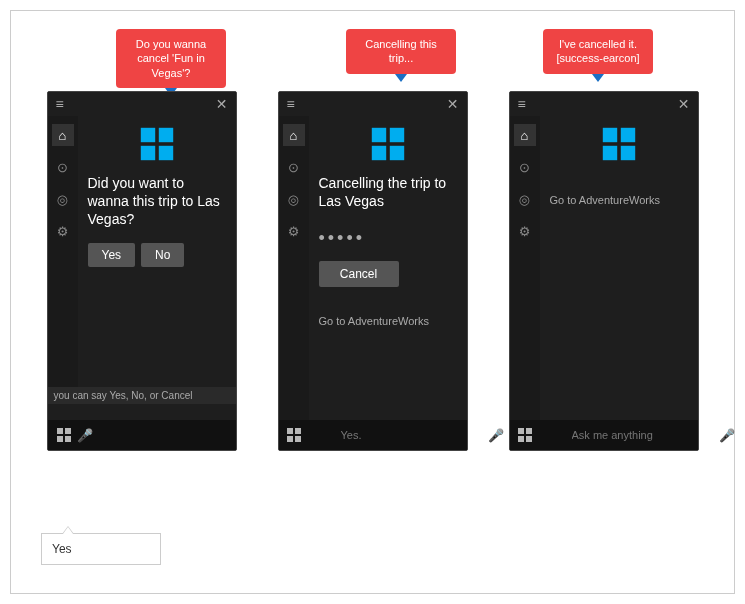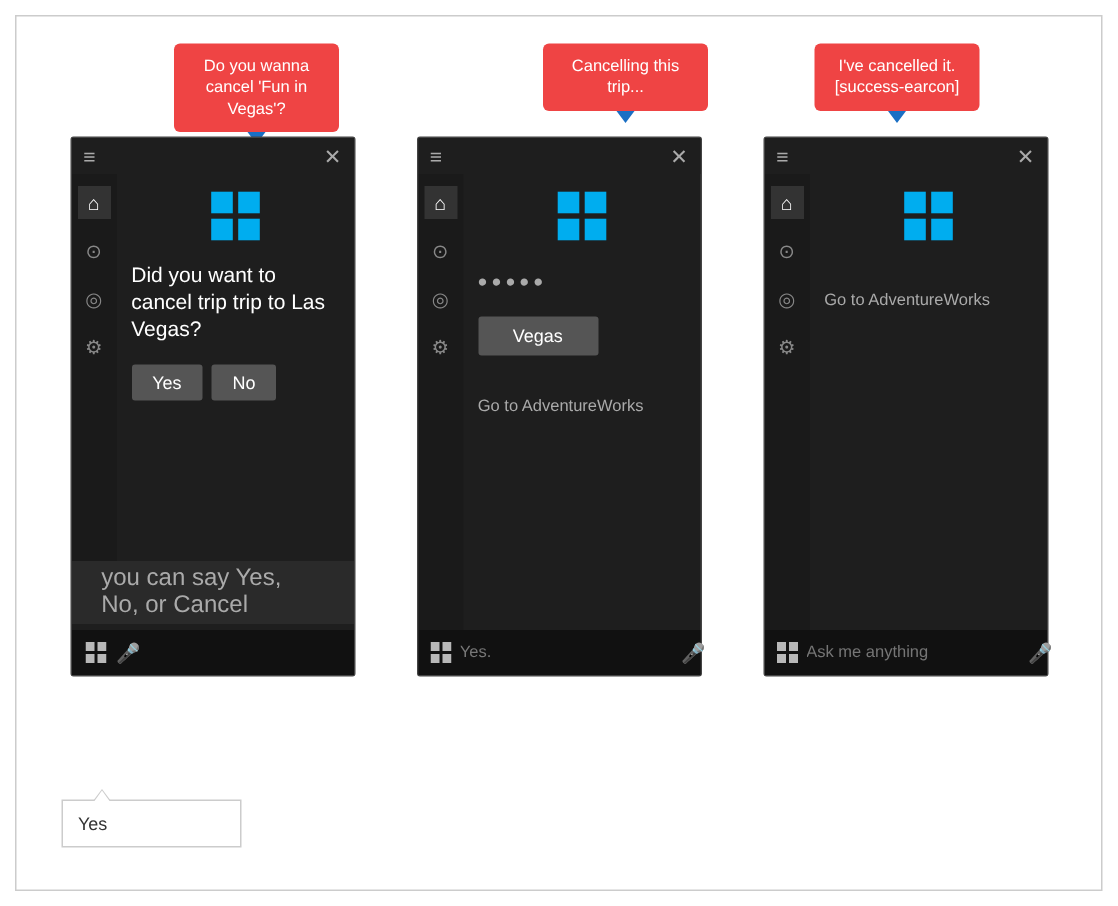--- a/index.html
+++ b/index.html
@@ -48,21 +48,21 @@
       position: absolute;
       bottom: -8px;
       left: 50%;
       transform: translateX(-50%);
       border-width: 8px 6px 0 6px;
       border-style: solid;
       border-color: #1a6fc4 transparent transparent transparent;
     }
 
     .bubble1 { top: 18px; left: 105px; }
-    .bubble2 { top: 18px; left: 351px; }
+    .bubble2 { top: 18px; left: 335px; }
     .bubble3 { top: 18px; left: 532px; }
 
     
     .phone-panel {
       width: 190px;
       min-height: 360px;
       background: #1e1e1e;
       border: 1px solid #444;
       border-radius: 2px;
       display: flex;
@@ -205,33 +205,34 @@
       justify-content: center;
     }
 
     .bottom-input {
       flex: 1;
       background: transparent;
       border: none;
       color: #777;
       font-size: 11px;
       outline: none;
+      margin-left: 34px;
     }
 
     .mic-icon {
       color: #aaa;
       font-size: 13px;
     }
 
     .hint-bar {
       background: #2a2a2a;
       color: #aaa;
-      font-size: 16px;
-      padding: 3px 20px;
-      margin-bottom: 4px;
+      font-size: 10px;
+      padding: 3px 6px;
+      margin-bottom: 16px;
     }
 
     
     .yes-tooltip {
       position: absolute;
       bottom: 28px;
       left: 30px;
       width: 120px;
     }
 
@@ -293,21 +294,21 @@
         </div>
         <div class="panel-content">
           <div class="windows-logo">
             <svg class="win-logo" viewBox="0 0 40 40">
               <rect x="2" y="2" width="16" height="16" fill="#00adef"></rect>
               <rect x="22" y="2" width="16" height="16" fill="#00adef"></rect>
               <rect x="2" y="22" width="16" height="16" fill="#00adef"></rect>
               <rect x="22" y="22" width="16" height="16" fill="#00adef"></rect>
             </svg>
           </div>
-          <div class="panel-title-text">Did you want to cancel trip trip to Las Vegas?</div>
+          <div class="panel-title-text">Did you want to wanna this trip to Las Vegas?</div>
           <div class="btn-row">
             <button class="btn-yes">Yes</button>
             <button class="btn-no">No</button>
           </div>
         </div>
       </div>
       <div class="hint-bar">you can say Yes, No, or Cancel</div>
       <div class="panel-bottom">
         <div class="win-btn-small">
           <svg width="14" height="14" viewBox="0 0 14 14">
@@ -335,22 +336,23 @@
         </div>
         <div class="panel-content">
           <div class="windows-logo">
             <svg class="win-logo" viewBox="0 0 40 40">
               <rect x="2" y="2" width="16" height="16" fill="#00adef"></rect>
               <rect x="22" y="2" width="16" height="16" fill="#00adef"></rect>
               <rect x="2" y="22" width="16" height="16" fill="#00adef"></rect>
               <rect x="22" y="22" width="16" height="16" fill="#00adef"></rect>
             </svg>
           </div>
+          <div class="panel-title-text">Cancelling the trip to Las Vegas</div>
           <div class="progress-dots">•••••</div>
-          <button class="btn-cancel">Vegas</button>
+          <button class="btn-cancel">Cancel</button>
           <span class="link-text">Go to AdventureWorks</span>
         </div>
       </div>
       <div class="panel-bottom">
         <div class="win-btn-small">
           <svg width="14" height="14" viewBox="0 0 14 14">
             <rect x="0" y="0" width="6" height="6" fill="#fff" opacity="0.7"></rect>
             <rect x="8" y="0" width="6" height="6" fill="#fff" opacity="0.7"></rect>
             <rect x="0" y="8" width="6" height="6" fill="#fff" opacity="0.7"></rect>
             <rect x="8" y="8" width="6" height="6" fill="#fff" opacity="0.7"></rect>

